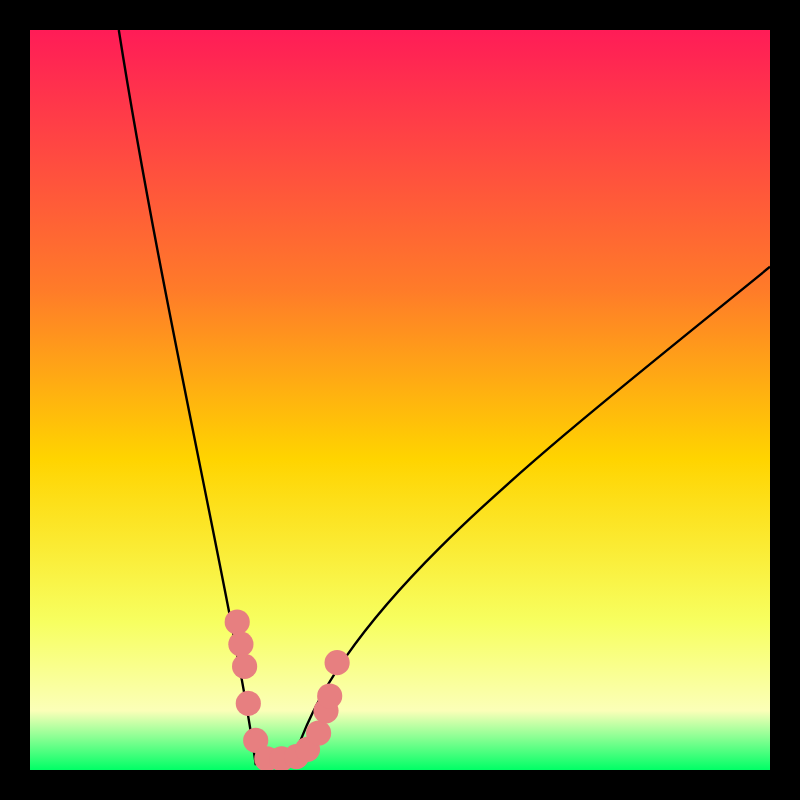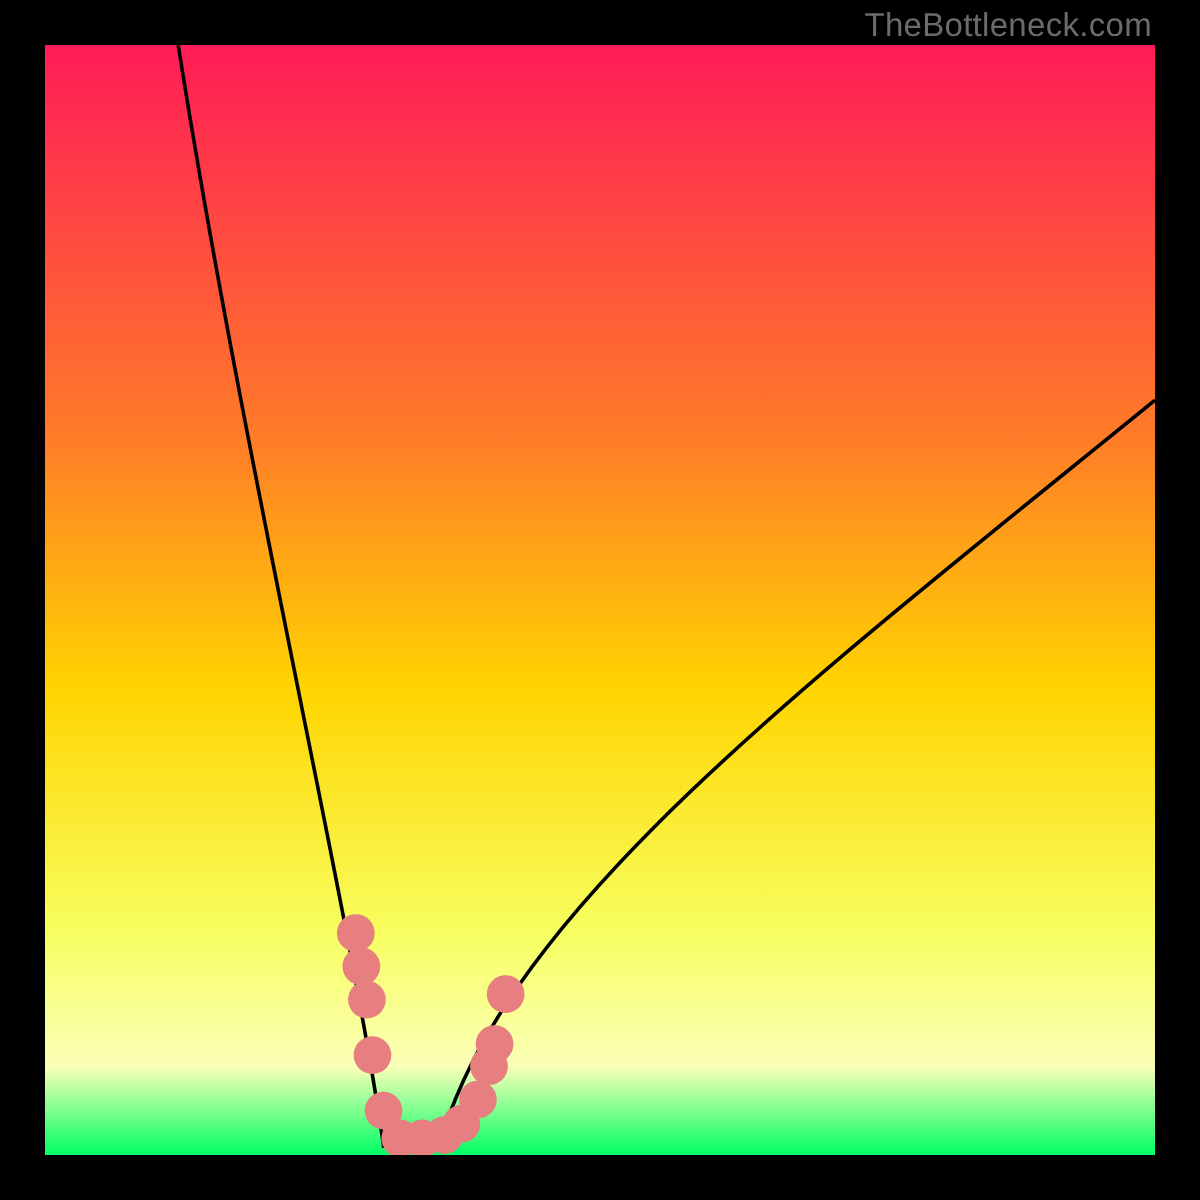--- a/index.html
+++ b/index.html
@@ -36,21 +36,20 @@
   }
   svg {
     display: block;
   }
 </style>
 </head>
 <body>
 
 <div class="frame">
 
-  <div class="attribution">TheBottleneck.com</div>
 
   <div class="plot">
     <svg id="chart-svg" viewBox="0 0 740 740" width="740" height="740">
       <defs>
         <linearGradient id="bg-grad" x1="0" y1="0" x2="0" y2="1">
           <stop id="g0" offset="0%" stop-color="#ff1c57"></stop>
           <stop id="g1" offset="35%" stop-color="#ff7b29"></stop>
           <stop id="g2" offset="58%" stop-color="#ffd400"></stop>
           <stop id="g3" offset="80%" stop-color="#f7ff60"></stop>
           <stop id="g4" offset="92%" stop-color="#fbffb8"></stop>

